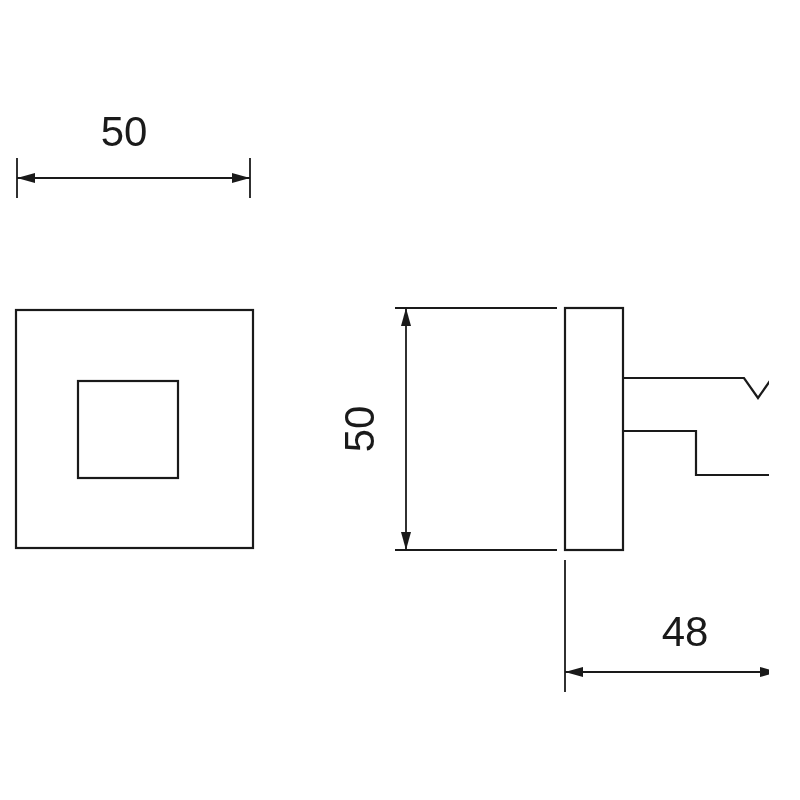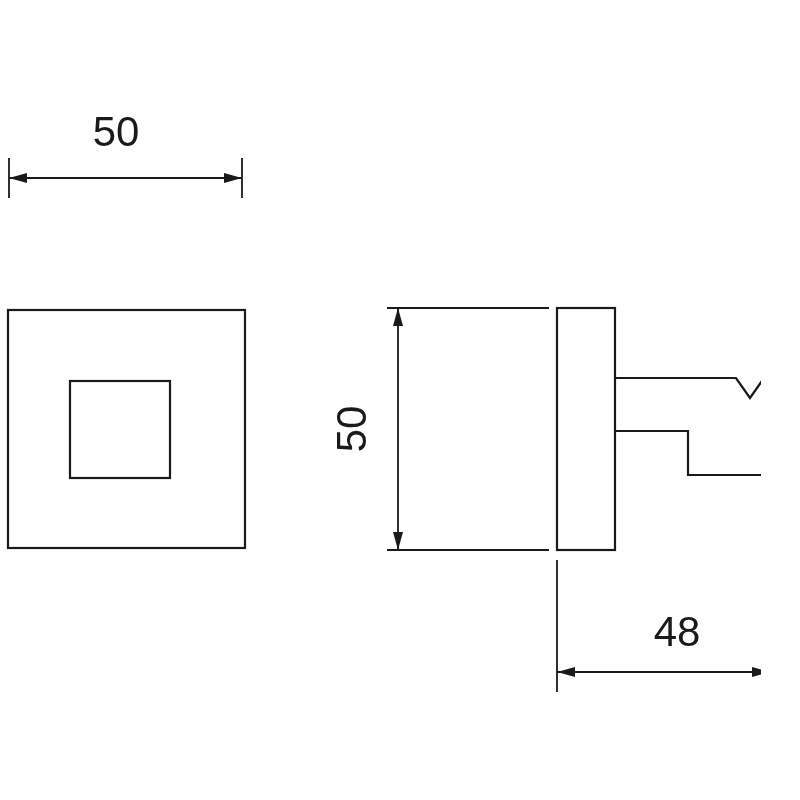--- a/index.html
+++ b/index.html
@@ -6,20 +6,21 @@
     margin: 0;
     padding: 0;
     background: #ffffff;
   }
   .page {
     width: 761px;
     height: 800px;
     background: #ffffff;
     position: relative;
     overflow: hidden;
+    padding-left: 8px;
   }
   svg {
     display: block;
   }
   .dim-text {
     font-family: "Liberation Sans", "DejaVu Sans", sans-serif;
     font-size: 42px;
     fill: #1a1a1a;
   }
 </style>

